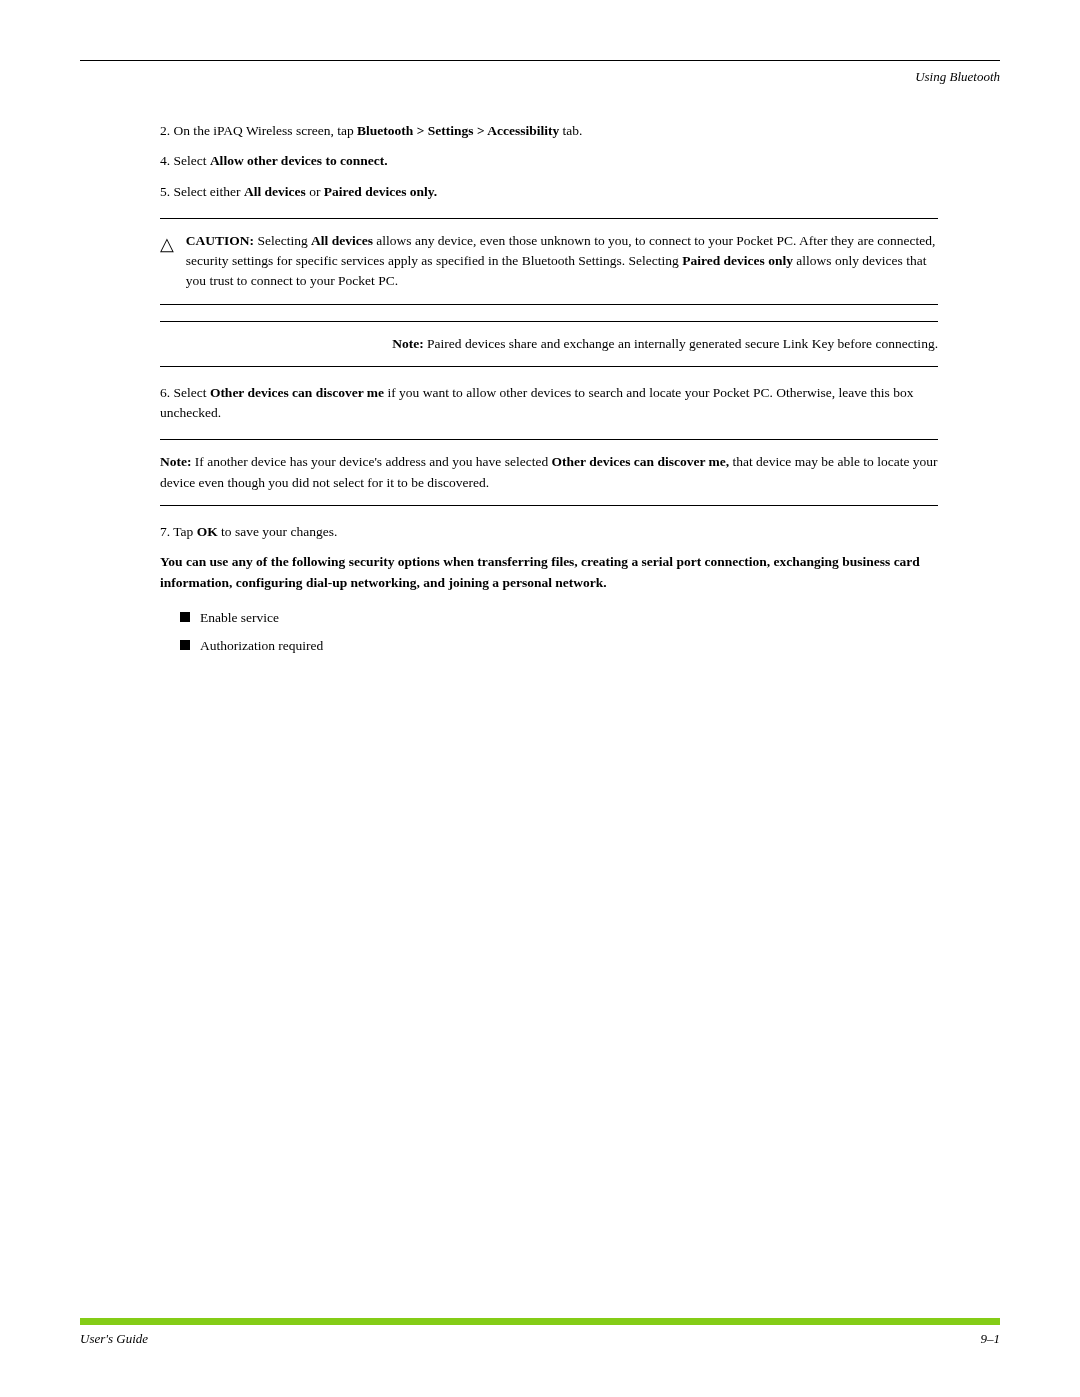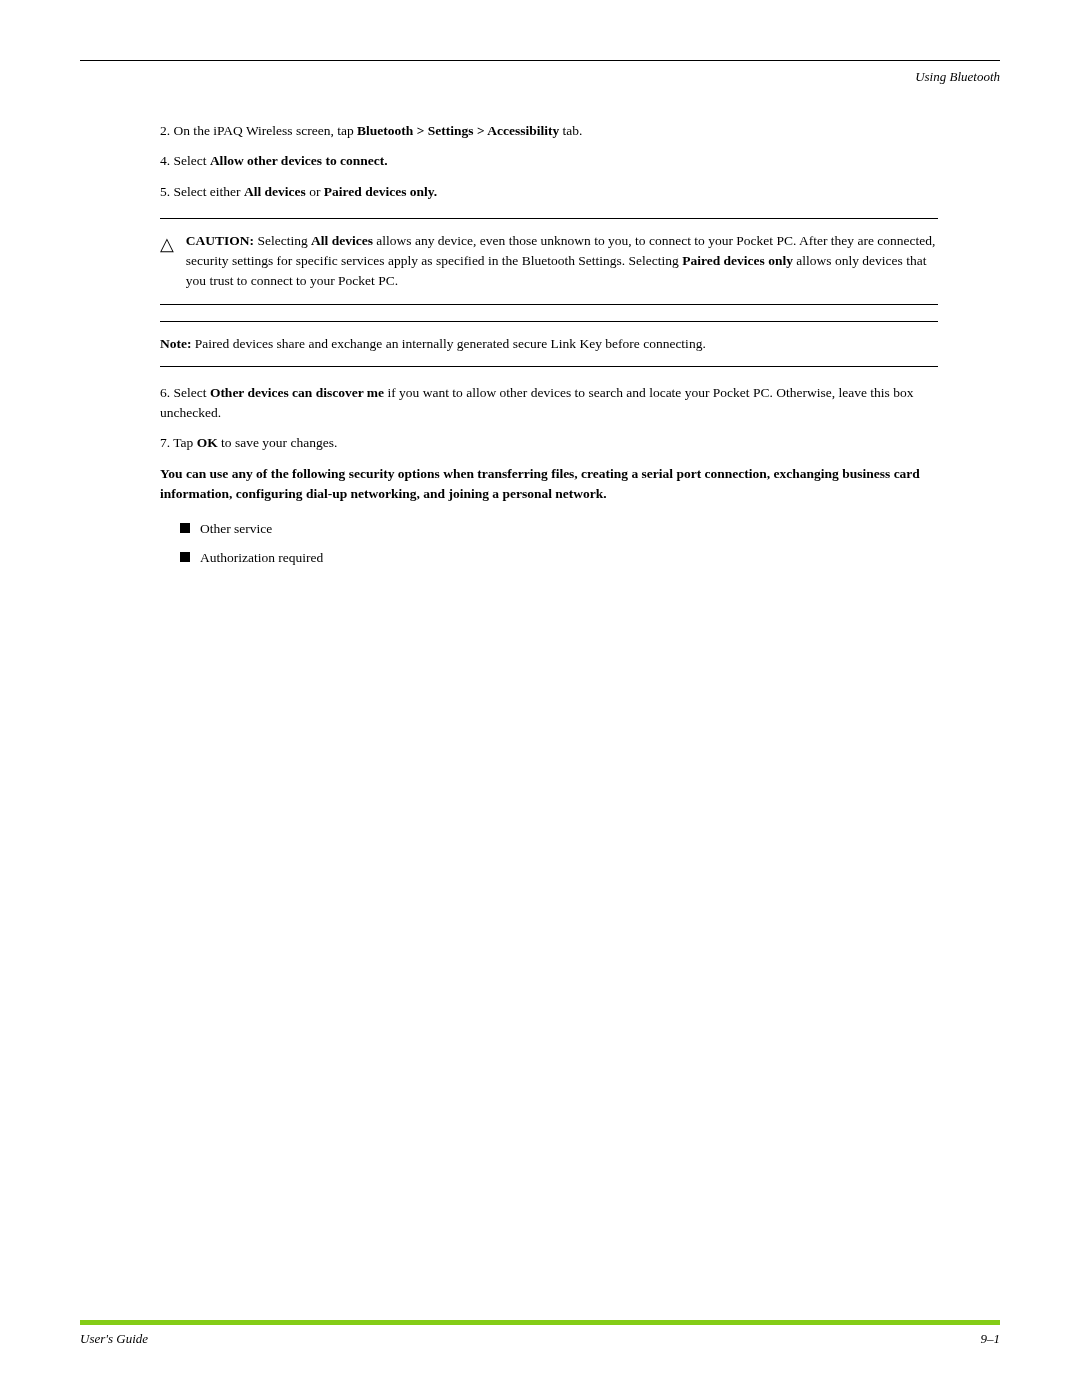--- a/index.html
+++ b/index.html
@@ -66,20 +66,21 @@
       line-height: 1.5;
     }
 
     .note-box {
       border-top: 1px solid #000;
       border-bottom: 1px solid #000;
       padding: 12px 0;
       margin: 16px 0;
       font-size: 13.5px;
       line-height: 1.5;
+      text-align: right;
     }
 
     .note-box2 {
       border-top: 1px solid #000;
       border-bottom: 1px solid #000;
       padding: 12px 0;
       margin: 16px 0;
       font-size: 13.5px;
       line-height: 1.5;
     }
@@ -120,21 +121,21 @@
       background: #000;
       flex-shrink: 0;
       margin-top: 4px;
     }
 
     .page-footer {
       position: absolute;
       bottom: 50px;
       left: 80px;
       right: 80px;
-      border-top: 5px solid #84cc16;
+      border-top: 7px solid #84cc16;
       padding-top: 6px;
       display: flex;
       justify-content: space-between;
       font-style: italic;
       font-size: 13px;
       margin-top: 48px;
     }
 
     p {
       line-height: 1.5;
@@ -178,32 +179,35 @@
     </div>
 
     <div class="note-box">
       <p><strong>Note:</strong> Paired devices share and exchange an internally generated secure Link Key before connecting.</p>
     </div>
 
     <div class="step-block">
       <p>6. Select <strong>Other devices can discover me</strong> if you want to allow other devices to search and locate your Pocket PC. Otherwise, leave this box unchecked.</p>
     </div>
 
+    <div class="note-box2">
+      <p><strong>Note:</strong> If another device has your device's address and you have selected <strong>Other devices can discover me,</strong> that device may be able to locate your device even though you did not select for it to be discovered.</p>
+    </div>
 
     <div class="step-block">
       <p>7. Tap <strong>OK</strong> to save your changes.</p>
     </div>
 
 
     <p class="section-intro">You can use any of the following security options when transferring files, creating a serial port connection, exchanging business card information, configuring dial-up networking, and joining a personal network.</p>
 
     <ul class="bullet-list">
       <li>
         <span class="bullet-square"></span>
-        <span>Other service</span>
+        <span>Enable service</span>
       </li>
       <li>
         <span class="bullet-square"></span>
         <span>Authorization required</span>
       </li>
     </ul>
 
   </div>
 
   <div class="page-footer">

